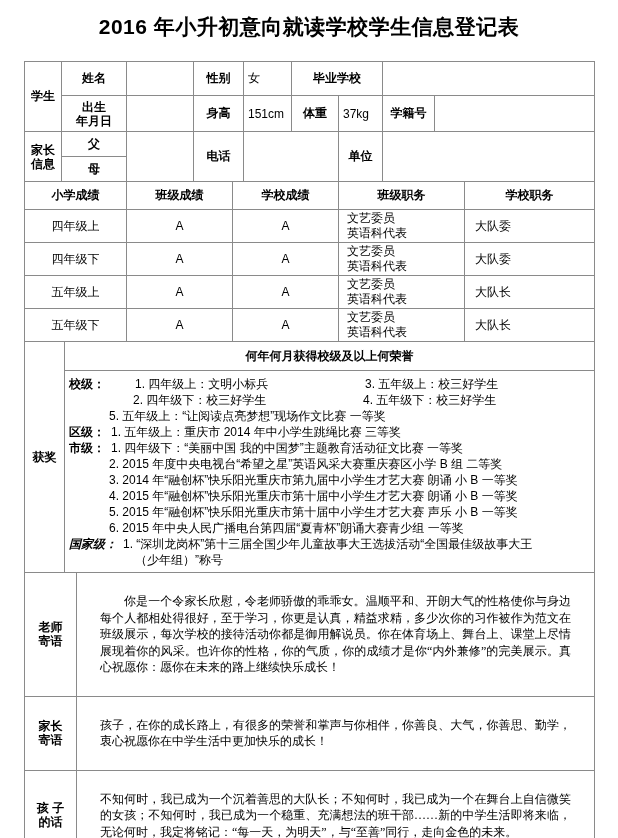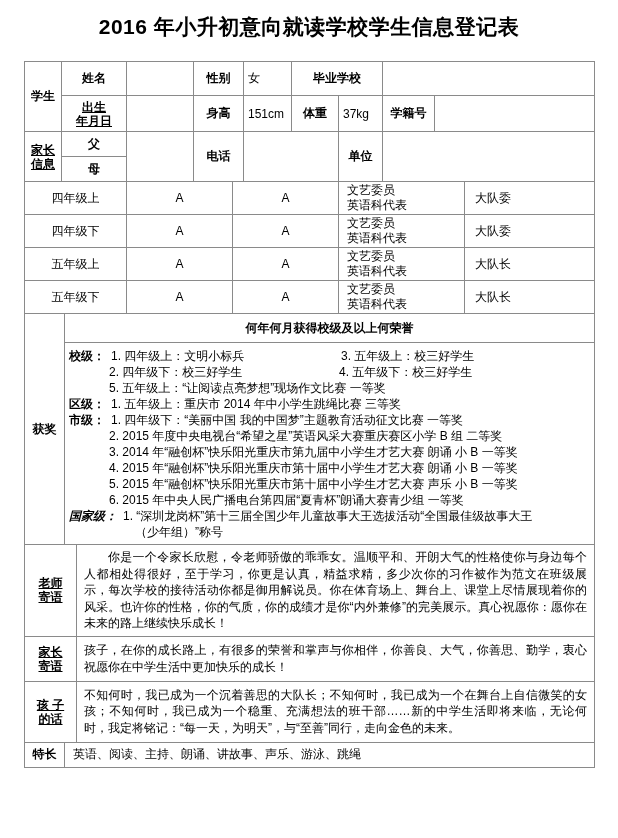--- a/index.html
+++ b/index.html
@@ -3,36 +3,36 @@
 <meta charset="utf-8">
 <style>
   html,body{margin:0;padding:0;background:#ffffff;}
   body{width:618px;height:838px;font-family:"Liberation Sans","DejaVu Sans",sans-serif;color:#000;overflow:hidden;}
   .page-title{text-align:center;font-weight:bold;font-size:21px;padding-top:13px;letter-spacing:.5px;}
   .form{width:570px;margin:21px 0 0 24px;}
   table{border-collapse:collapse;table-layout:fixed;width:570px;margin-top:-1px;}
   td{border:1px solid #8a8a8a;font-size:12px;padding:1px 4px;vertical-align:middle;word-break:break-all;}
   .lbl{font-weight:bold;text-align:center;padding:1px 2px;}
   .ctr{text-align:center;}
-  .two-line{line-height:14px;text-decoration:underline;}
+  .two-line{line-height:14px;}
   .duty{line-height:15px;padding-left:8px;margin-top:20px;}
   .pos{padding-left:10px;}
   
   .aw-head{font-weight:bold;text-align:center;height:26px;}
   .aw-body{vertical-align:top;padding:5px 2px 4px 2px;}
   .aw-line{display:flex;line-height:16px;}
   .aw-lab{flex:none;width:42px;font-weight:bold;padding-left:2px;}
   .aw-lab-wide{flex:none;width:54px;font-weight:bold;padding-left:2px;font-style:italic;}
   .aw-sp{flex:none;width:42px;}
   .aw-sp-wide{flex:none;width:68px;}
-  .aw-c1{flex:none;width:230px;}
+  .aw-c1{flex:none;width:230px;margin-left:24px;}
   .aw-txt{flex:auto;}
   
   .msg{text-align:justify;line-height:16.5px;padding:3px 6px;}
-  .msg p{margin:1px;}
+  .msg p{margin:17px;font-family:Liberation Serif, serif;}
   .indent p{text-indent:2em;}
   .spec-val{padding-left:8px;}
   .school-val{padding-left:10px;font-size:12.5px;}
 </style>
 </head>
 <body>
 
 <div class="page-title">2016 年小升初意向就读学校学生信息登记表</div>
 
 <div class="form">
@@ -92,20 +92,27 @@
 
   <table>
     <colgroup>
       <col style="width:102px">
         <col style="width:106px">
         <col style="width:106px">
       <col style="width:126px">
         <col style="width:130px">
     </colgroup>
     <tbody>
+        <tr style="height:28px">
+      <td class="lbl">小学成绩</td>
+      <td class="lbl">班级成绩</td>
+      <td class="lbl">学校成绩</td>
+      <td class="lbl">班级职务</td>
+      <td class="lbl">学校职务</td>
+    </tr>
     <tr style="height:32px">
       <td class="ctr">四年级上</td>
       <td class="ctr">A</td>
       <td class="ctr">A</td>
       <td class="duty">
         <div>文艺委员</div>
         <div>英语科代表</div>
       </td>
       <td class="pos">大队委</td>
     </tr>

